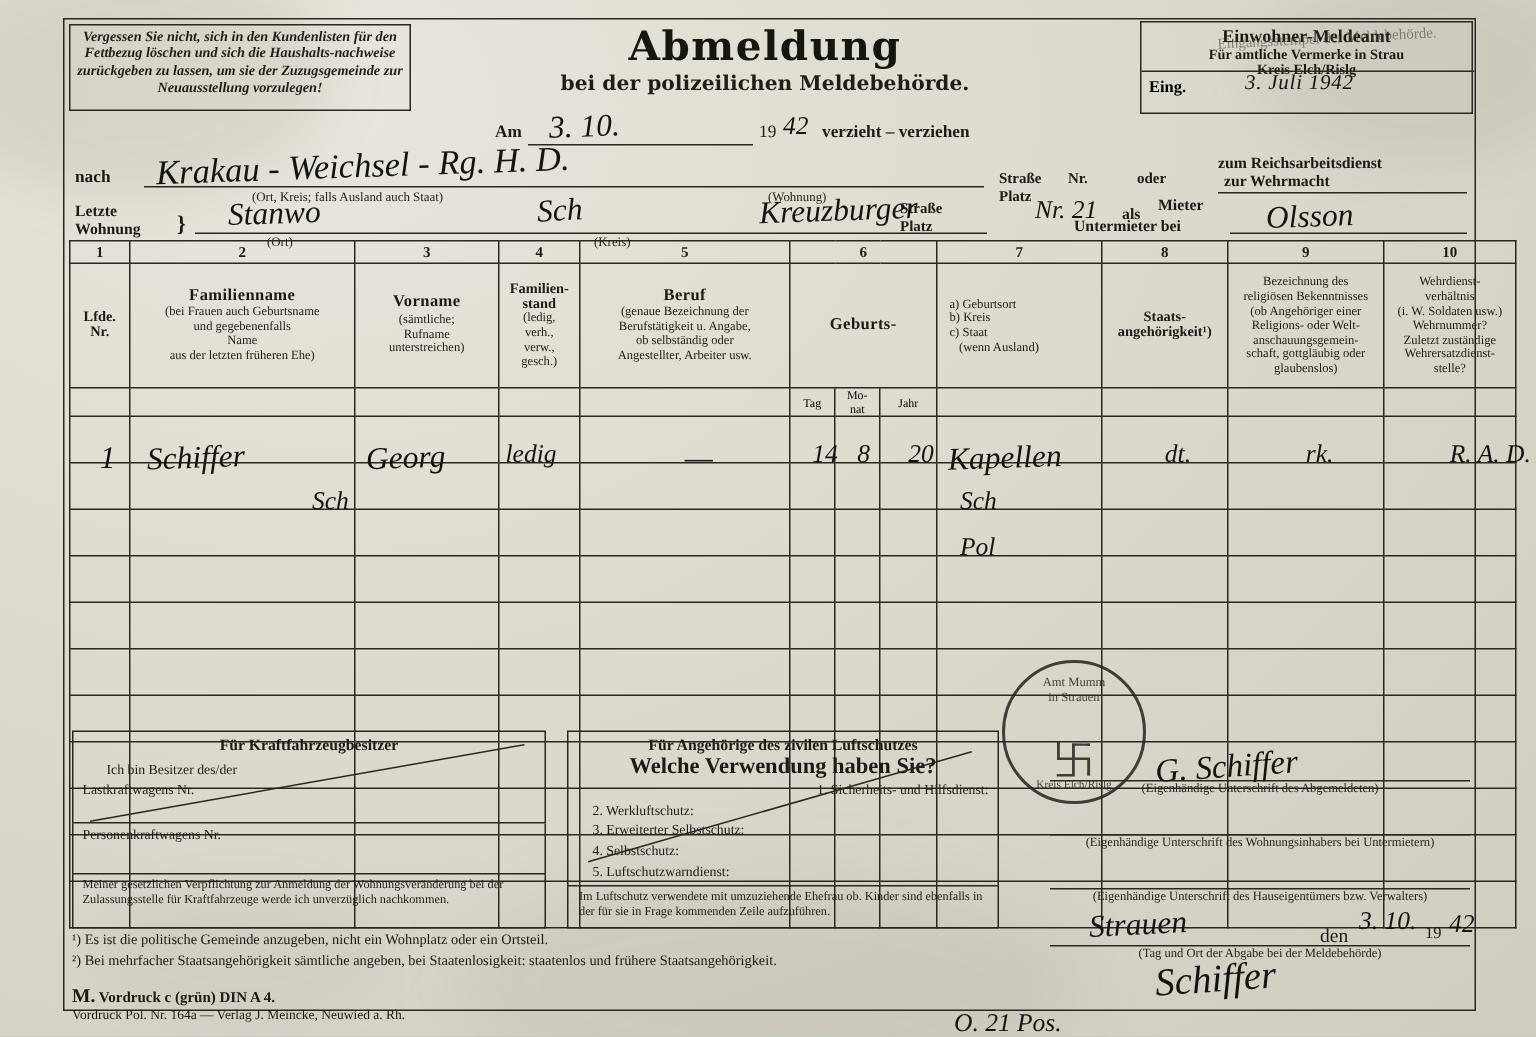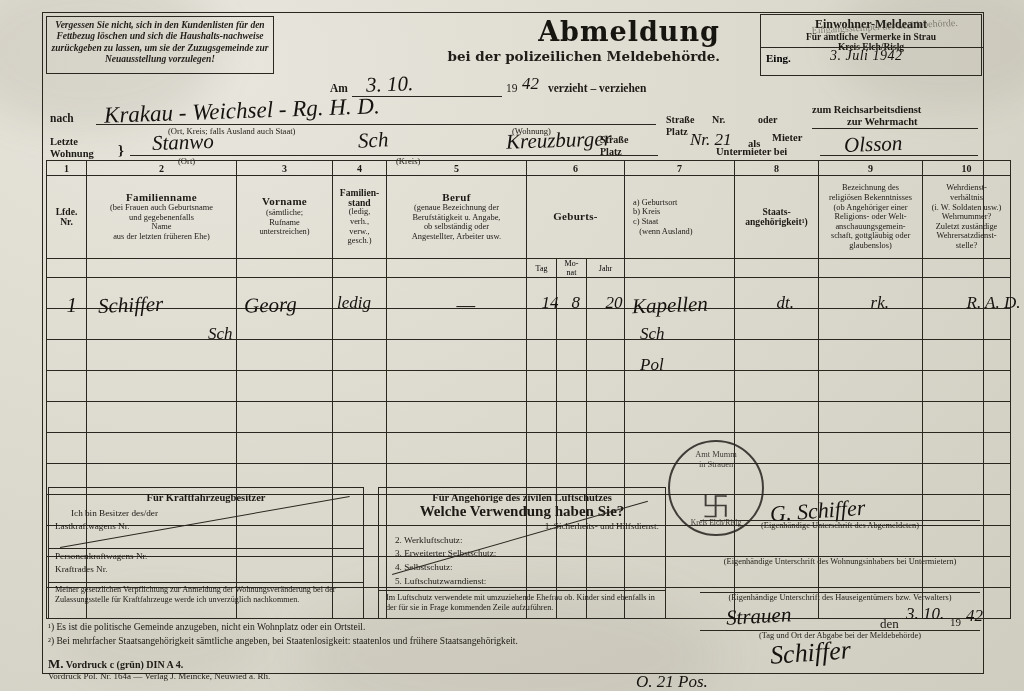--- a/index.html
+++ b/index.html
@@ -29,21 +29,21 @@
 
   
   .hdr-left{
     left:46px;top:16px;width:228px;height:58px;
     border:1.3px solid #2a2720;
     font-size:9.5px;line-height:11.3px;text-align:center;color:#201d18;
     padding:3px 4px 0;box-sizing:border-box;
     font-style:italic;font-weight:bold;
   }
   .title{
-    left:300px;top:16px;width:420px;text-align:right;
+    left:300px;top:16px;width:420px;text-align:center;
   }
   .title .t1{font-size:27px;font-weight:bold;letter-spacing:1px;color:#171510;
     font-family:"DejaVu Serif",serif;}
   .title .t2{font-size:13.5px;font-weight:bold;margin-top:1px;color:#201d18;
     font-family:"DejaVu Serif",serif;}
   .hdr-right{
     left:760px;top:14px;width:222px;height:62px;
     border:1.3px solid #2a2720;font-size:10.5px;text-align:center;color:#1c1a15;
     box-sizing:border-box;padding-top:2px;font-weight:bold;
   }
@@ -154,21 +154,21 @@
   <div class="abs lbl" style="left:50px;top:112px;">nach</div>
   <div class="abs ln" style="left:96px;top:124px;width:560px;"></div>
   <div class="abs hand hw" style="left:104px;top:98px;transform:rotate(-2deg);font-size:23px;">Krakau - Weichsel - Rg. H. D.</div>
   <div class="abs lbl-s" style="left:168px;top:126px;">(Ort, Kreis; falls Ausland auch Staat)</div>
 
   <div class="abs lbl" style="left:666px;top:114px;font-size:10px;">Straße</div>
   <div class="abs lbl" style="left:666px;top:126px;font-size:10px;">Platz</div>
   <div class="abs lbl" style="left:712px;top:114px;font-size:10px;">Nr.</div>
   <div class="abs lbl" style="left:758px;top:114px;font-size:10px;">oder</div>
   <div class="abs lbl" style="left:812px;top:104px;font-size:10.5px;">zum Reichsarbeitsdienst</div>
-  <div class="abs lbl" style="left:847px;top:116px;font-size:10.5px;text-align:center;">zur Wehrmacht</div>
+  <div class="abs lbl" style="left:816px;top:116px;font-size:10.5px;text-align:center;">zur Wehrmacht</div>
   <div class="abs ln" style="left:812px;top:128px;width:166px;"></div>
 
   <div class="abs lbl" style="left:50px;top:136px;font-size:10.5px;">Letzte</div>
   <div class="abs lbl" style="left:50px;top:148px;font-size:10.5px;">Wohnung</div>
   <div class="abs lbl" style="left:118px;top:142px;font-size:15px;">}</div>
   <div class="abs ln" style="left:130px;top:155px;width:528px;"></div>
   <div class="abs hand hw" style="left:152px;top:130px;transform:rotate(-2deg);">Stanwo</div>
   <div class="abs hand hw" style="left:358px;top:128px;transform:rotate(-3deg);">Sch</div>
   <div class="abs lbl-s" style="left:178px;top:156px;">(Ort)</div>
   <div class="abs lbl-s" style="left:396px;top:156px;">(Kreis)</div>
@@ -450,21 +450,20 @@
   </tbody>
     </table>
 
   <div class="box" style="left:48px;top:487px;width:316px;height:62px;">
     <span class="bt">Für Kraftfahrzeugbesitzer</span>
     <div style="padding-left:16px;">Ich bin Besitzer des/der</div>
     <div>Lastkraftwagens Nr.</div>
   </div>
   <div class="abs" style="left:48px;top:549px;width:316px;height:34px;border:1.2px solid #2a2720;border-top:none;box-sizing:border-box;padding:1px 6px;font-size:9.2px;line-height:13px;color:#1c1a15;">
     <div>Personenkraftwagens Nr.</div>
-    <div>Kraftrades Nr.</div>
   </div>
   <div class="abs" style="left:48px;top:583px;width:316px;height:36px;border:1.2px solid #2a2720;border-top:none;box-sizing:border-box;padding:2px 6px;font-size:8.2px;line-height:10.4px;color:#1c1a15;">
     <span>Meiner gesetzlichen Verpflichtung zur Anmeldung der Wohnungsveränderung bei der Zulassungsstelle für Kraftfahrzeuge werde ich unverzüglich nachkommen.</span>
   </div>
   <div class="diag" style="left:60px;top:547px;width:294px;transform:rotate(-10deg);"></div>
 
   <div class="abs" style="left:378px;top:487px;width:288px;height:132px;border:1.2px solid #2a2720;box-sizing:border-box;padding:3px 6px;font-size:9.2px;line-height:13.6px;color:#1c1a15;">
     <span style="font-size:10.5px;font-weight:bold;display:block;text-align:center;">Für Angehörige des zivilen Luftschutzes</span>
     <span style="font-size:15px;font-weight:bold;display:block;text-align:center;margin-bottom:2px;">Welche Verwendung haben Sie?</span>
     <div style="padding-left:10px;text-align:right;">1. Sicherheits- und Hilfsdienst:</div>

